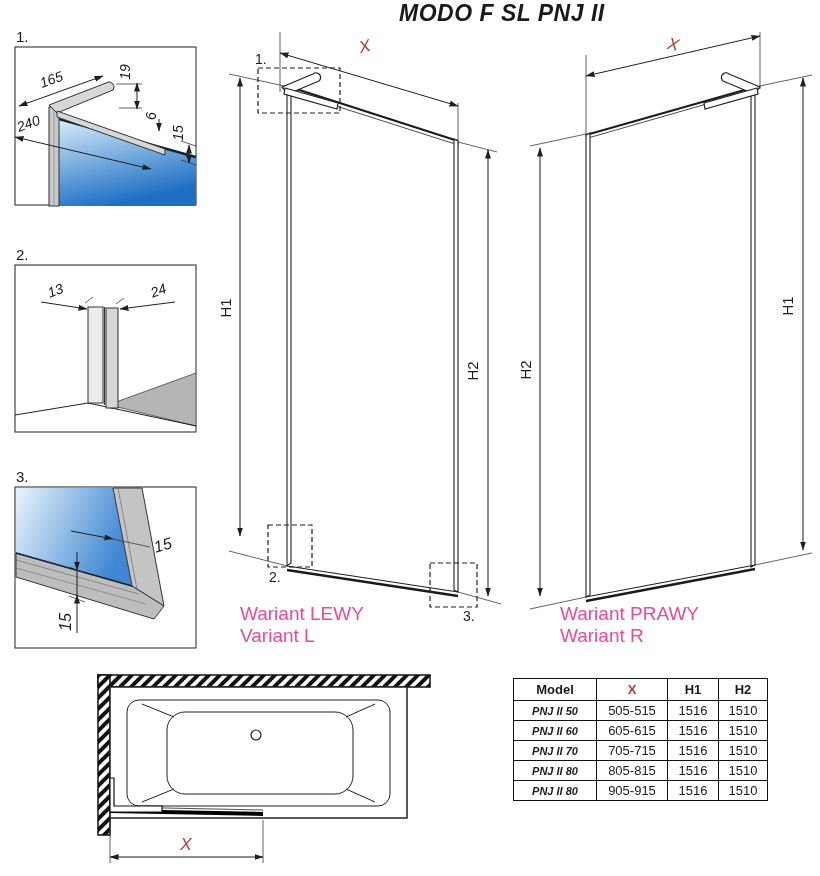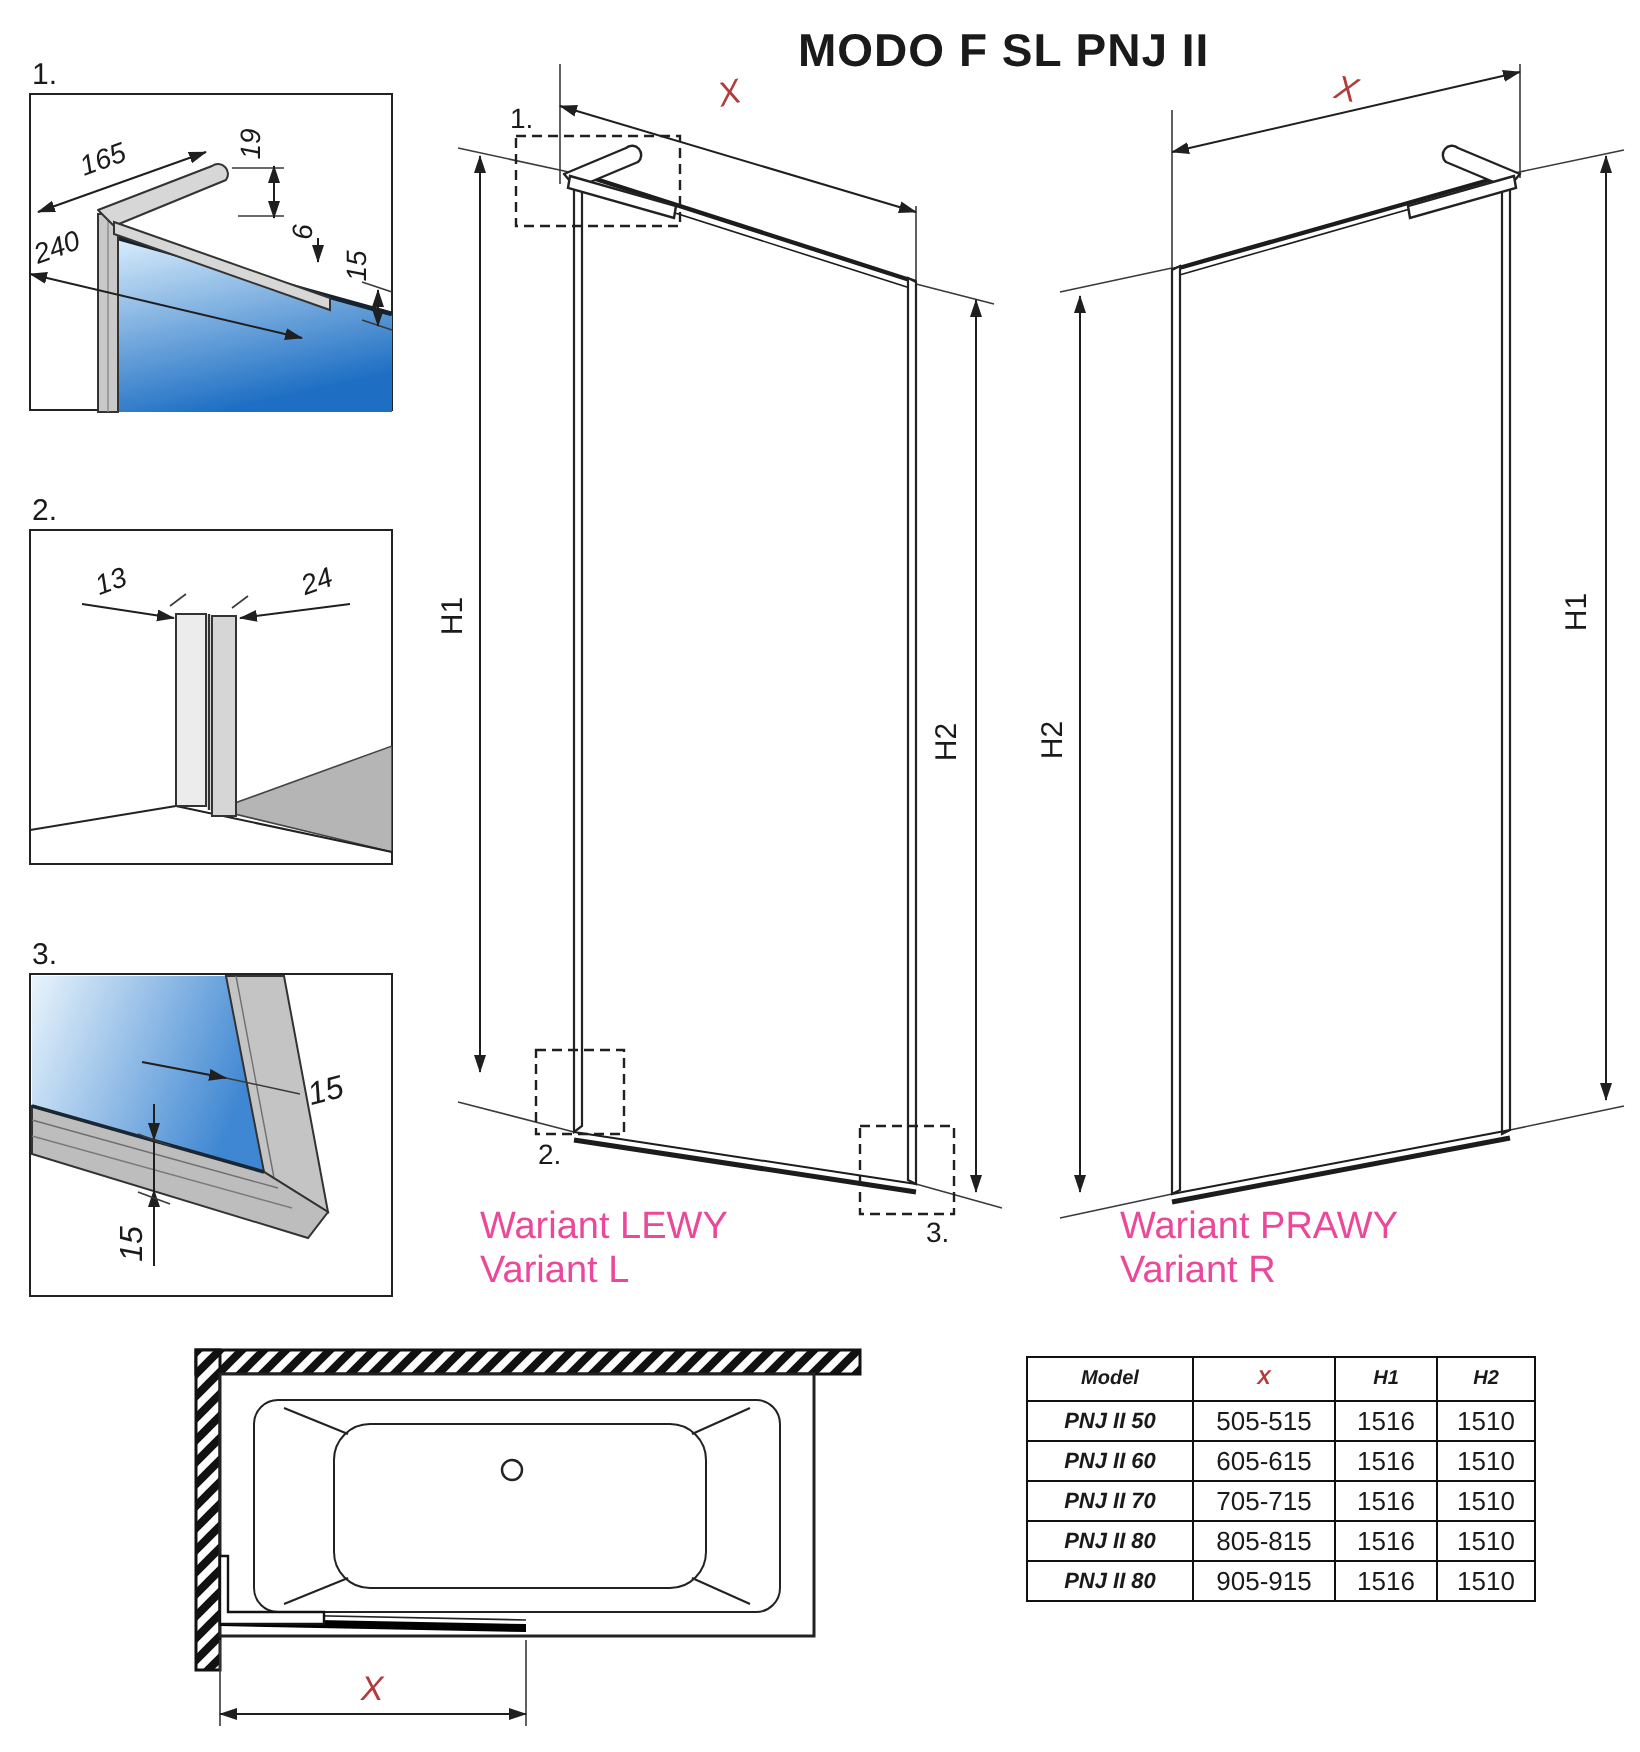--- a/index.html
+++ b/index.html
@@ -15,21 +15,21 @@
   .dimnum{font-size:14px;font-style:italic;fill:#1a1a1a;}
   .dimh{font-size:15px;fill:#1a1a1a;}
   .dimx{font-size:17px;font-style:italic;fill:var(--accent);}
   .dim{stroke:#1f1f1f;stroke-width:1;fill:none;}
   .ext{stroke:#3a3a3a;stroke-width:0.8;fill:none;}
   .oline{stroke:#222;stroke-width:1;fill:none;}
   .dashbox{fill:none;stroke:#1f1f1f;stroke-width:1.2;stroke-dasharray:5 3;}
   .caption{font-size:19px;line-height:22px;color:#ec4899;}
   table.size{border-collapse:collapse;font-size:13px;}
   table.size th,table.size td{border:1.4px solid #111;text-align:center;padding:0;height:19px;}
-  table.size th{font-weight:700;font-size:10px;height:21px;font-style:italic;}
+  table.size th{font-weight:700;font-size:13px;height:21px;}
   table.size th.red{color:var(--accent);}
   table.size td.model{font-weight:700;font-style:italic;font-size:11px;}
   .cw0{width:82px}.cw1{width:70px}.cw2{width:50px}.cw3{width:48px}
 </style>
 </head>
 <body>
 
 <div id="canvas">
 
   <svg width="0" height="0" class="abs" aria-hidden="true">
@@ -51,21 +51,21 @@
       <pattern id="hatch" width="11" height="11" patternUnits="userSpaceOnUse">
         <rect width="11" height="11" fill="#fff"></rect>
         <path d="M0,11 L11,0 M-2,2 L2,-2 M9,13 L13,9" stroke="#111" stroke-width="4"></path>
       </pattern>
       <clipPath id="clipBox">
           <rect x="2" y="20" width="181" height="167"></rect>
         </clipPath>
     </defs>
   </svg>
 
-  <div class="abs title" style="left:399px;top:12px;">MODO F SL PNJ II</div>
+  <div class="abs title" style="left:399px;top:0;font-style:italic;">MODO F SL PNJ II</div>
 
   <svg class="abs" style="left:13px;top:27px;" width="186" height="192" viewBox="0 0 186 192">
     <text class="boxlbl" x="3" y="15">1.</text>
     <rect x="2" y="20" width="181" height="158" fill="#fff" stroke="#222" stroke-width="1"></rect>
     <g clip-path="url(#clipBox)">
       <polygon points="46,92 183,130 183,179 46,179" fill="url(#glass1)"></polygon>
       <line x1="46" y1="92" x2="183" y2="130" stroke="#16222e" stroke-width="2.4"></line>
       <rect x="36" y="80" width="10" height="99" fill="#c9c9c9" stroke="#333" stroke-width="1"></rect>
       <line x1="41" y1="80" x2="41" y2="179" stroke="#8a8a8a" stroke-width="0.7"></line>
       <path d="M36,78 L93,56 A5,5 0 0 1 100,63 L44,86 Z" fill="#d7d7d7" stroke="#333" stroke-width="1" stroke-linejoin="round"></path>
@@ -203,21 +203,21 @@
       <line x1="66" y1="567" x2="235" y2="535" stroke="#1c1c1c" stroke-width="1"></line>
       <line x1="66" y1="571" x2="235" y2="539" stroke="#1c1c1c" stroke-width="2.5"></line>
     </g>
     <g>
       <path d="M240,57 L209,44 A4.5,4.5 0 0 0 203,51 L234,64 Z" fill="#fff" stroke="#222" stroke-width="1.2" stroke-linejoin="round"></path>
       <path d="M237,58 L184,73 L185,79 L238,64 Z" fill="#fff" stroke="#222" stroke-width="1.2"></path>
     </g>
   </svg>
   <div class="abs caption" style="left:560px;top:603px;width:240px;text-align:left;">
     <div>Wariant PRAWY</div>
-    <div>Variant R</div>
+    <div>Wariant R</div>
   </div>
 
   <svg class="abs" style="left:70px;top:660px;" width="392" height="214" viewBox="0 0 392 214">
     <rect x="28" y="15" width="332" height="12" fill="url(#hatch)" stroke="#111" stroke-width="1.5"></rect>
     <rect x="28" y="15" width="12" height="160" fill="url(#hatch)" stroke="#111" stroke-width="1.5"></rect>
     <rect x="40" y="27" width="297" height="131" fill="#fff" stroke="#222" stroke-width="1.5"></rect>
     <rect x="57" y="40" width="263" height="106" rx="12" fill="none" stroke="#222" stroke-width="1"></rect>
     <rect x="97" y="52" width="186" height="82" rx="18" fill="none" stroke="#222" stroke-width="1"></rect>
     <g class="oline" stroke-width="0.9">
       <line x1="72" y1="44" x2="104" y2="57"></line>

